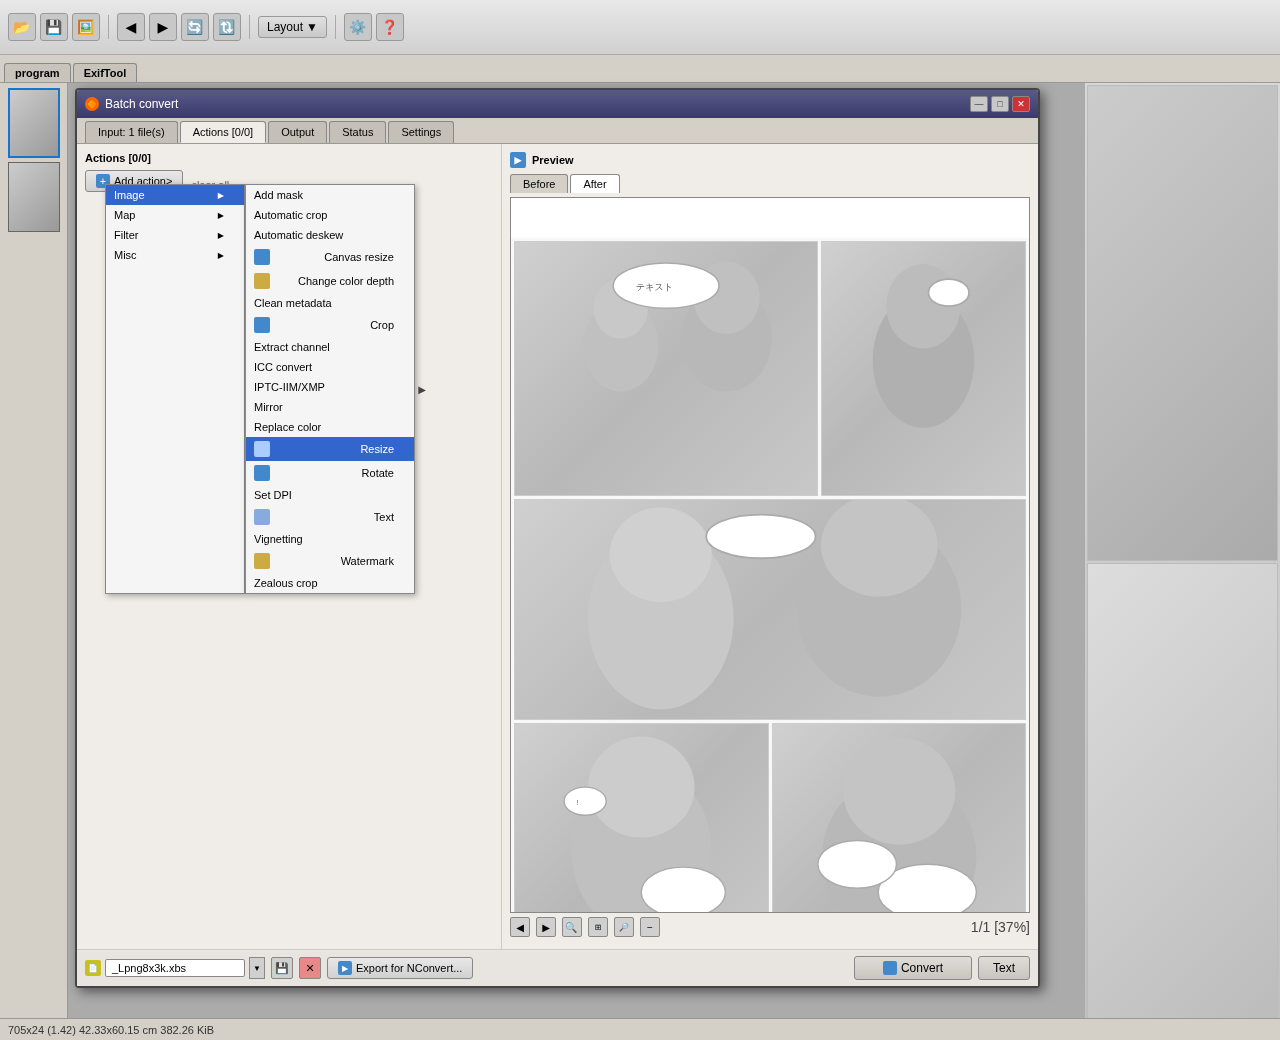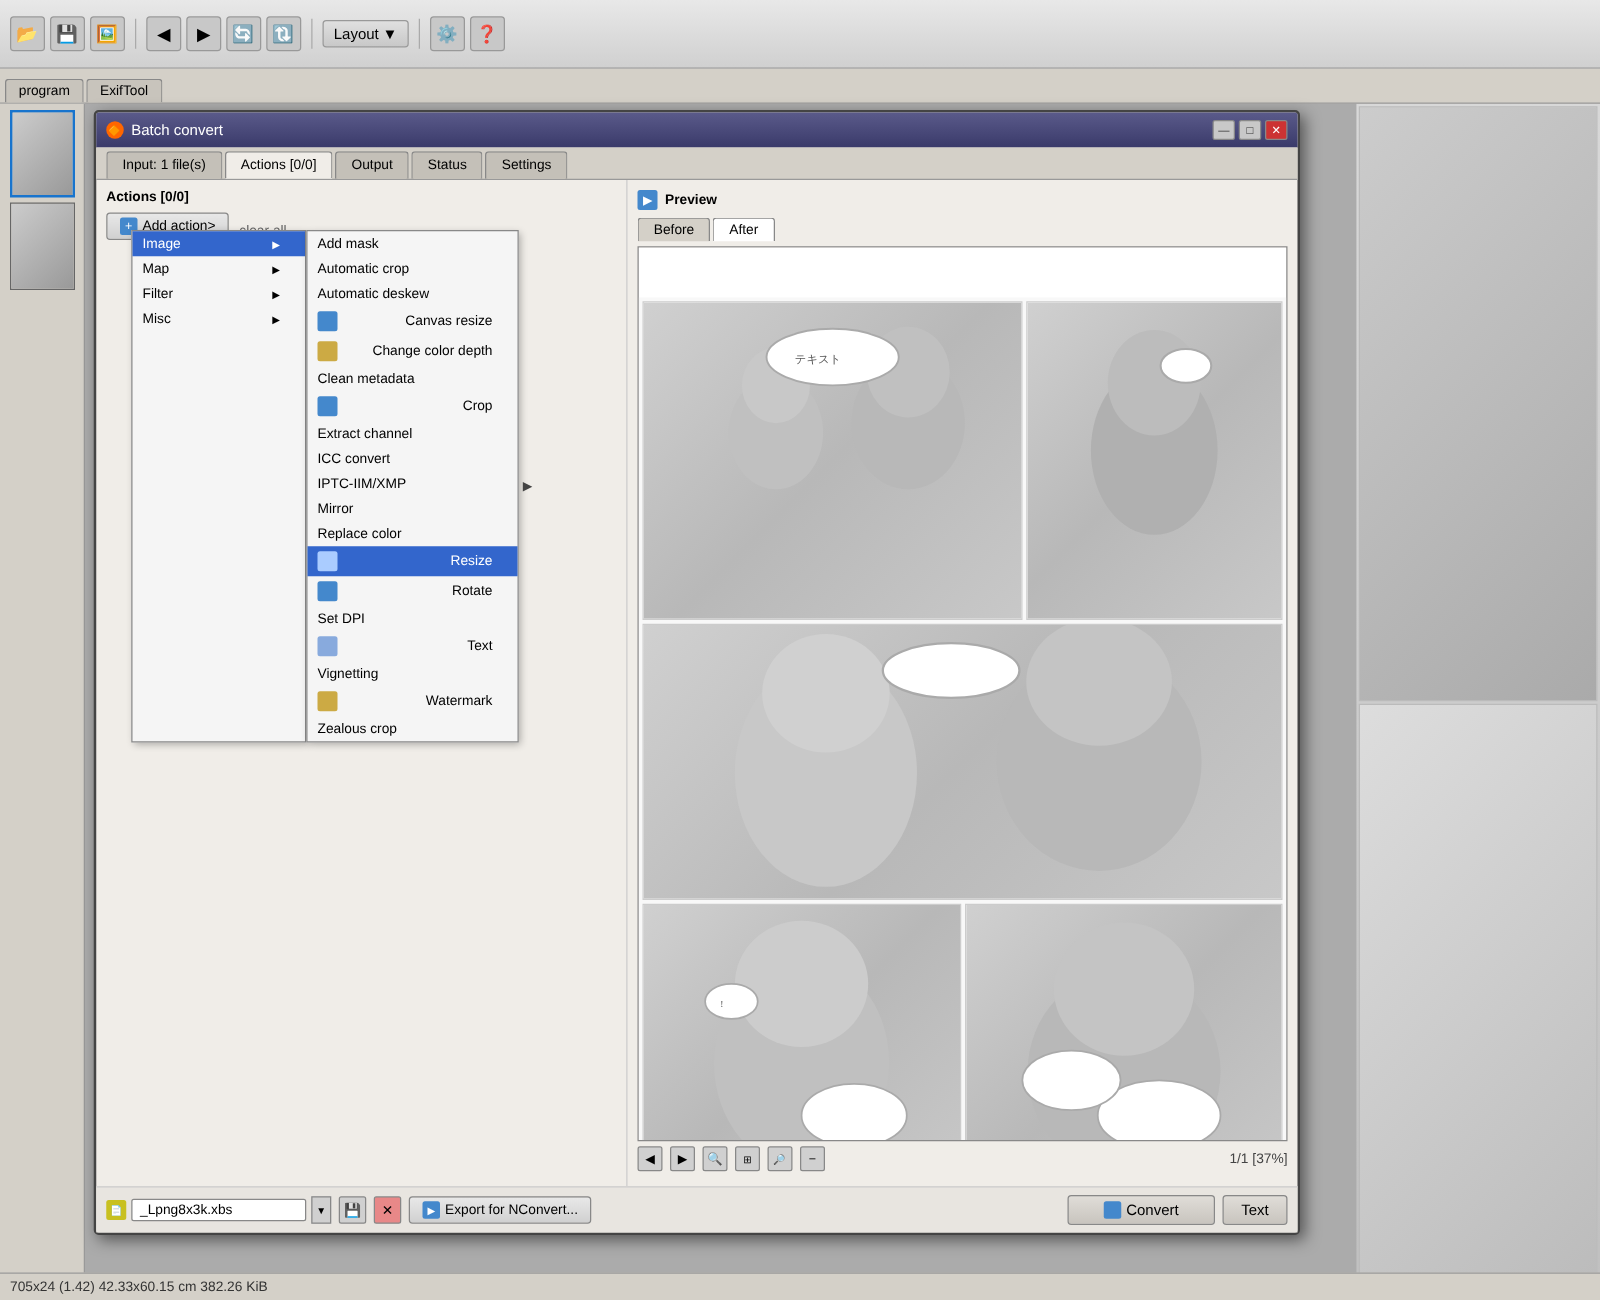--- a/index.html
+++ b/index.html
@@ -56,20 +56,21 @@
 
     
     .tab-bar {
       width: 100%;
       height: 28px;
       background: #d4d0c8;
       border-bottom: 1px solid #999;
       display: flex;
       align-items: flex-end;
       padding-left: 4px;
+      font-weight: bold;
     }
     .tab-item {
       padding: 3px 10px;
       background: #c8c4bc;
       border: 1px solid #888;
       border-bottom: none;
       border-radius: 3px 3px 0 0;
       font-size: 11px;
       cursor: pointer;
       margin-right: 2px;
@@ -403,21 +404,21 @@
       border: 1px solid #888;
       border-radius: 2px;
       display: flex;
       align-items: center;
       justify-content: center;
       cursor: pointer;
       font-size: 10px;
     }
     .page-info {
       margin-left: auto;
-      font-size: 11px;
+      font-size: 14px;
       color: #444;
     }
 
     
     .dialog-bottom {
       display: flex;
       align-items: center;
       padding: 6px 8px;
       border-top: 1px solid #ccc;
       background: #e8e5e0;

